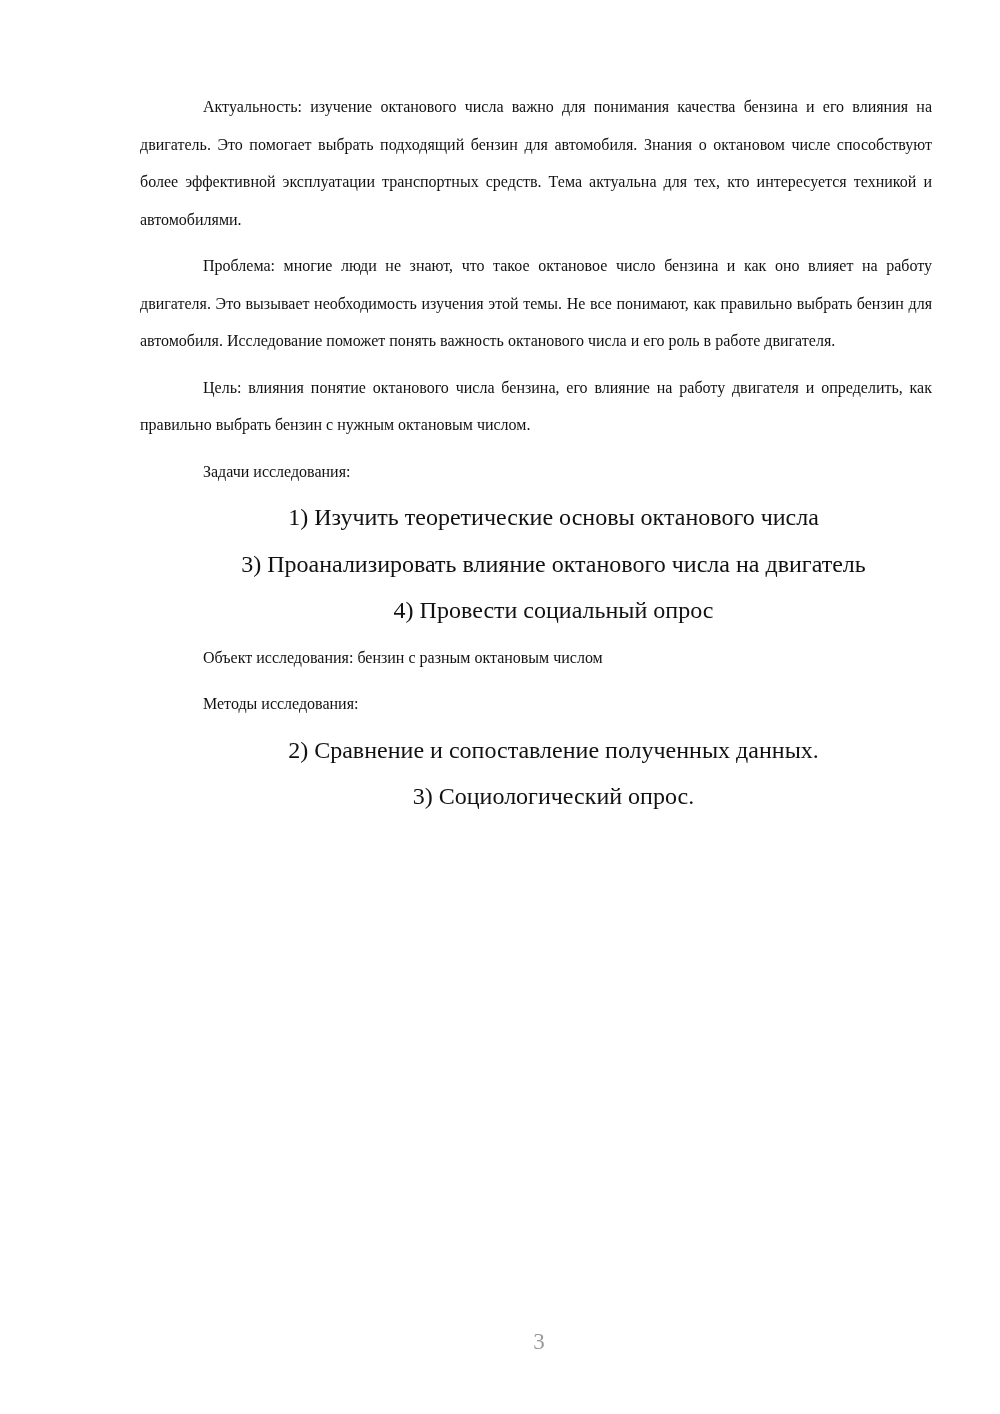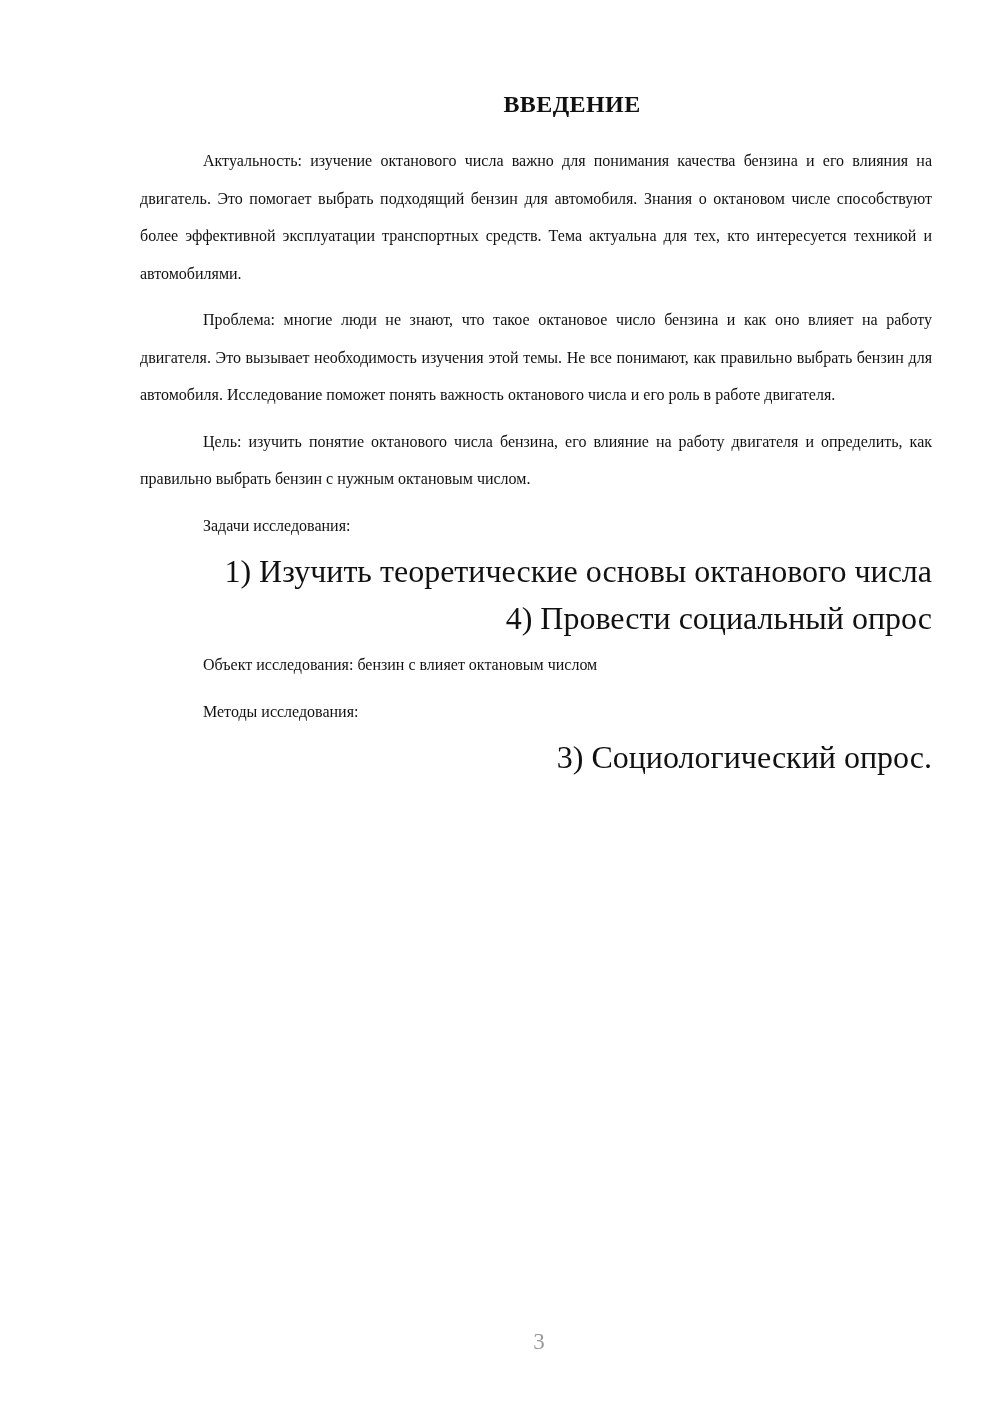--- a/index.html
+++ b/index.html
@@ -51,23 +51,23 @@
     margin: 0 0 9px 0;
     text-indent: 63px;
     hyphens: none;
   }
 
   p.para:last-child {
     margin-bottom: 0;
   }
 
   p.listitem {
-    font-size: 32px;
+    font-size: 24px;
     line-height: 37.5px;
-    text-align: right;
+    text-align: center;
     margin: 0 0 9px 0;
     text-indent: 0;
     padding-left: 35px;
     font-family: Liberation Serif, serif;
   }
 
   .page-number {
     position: absolute;
     left: 0;
     top: 1330px;
@@ -80,38 +80,39 @@
     box-sizing: border-box;
   }
 </style>
 </head>
 <body>
 
 <div class="page">
 
   <div class="content">
 
-    <h1 class="doc-title">ВВЕДЕНИЕ</h1>
 
     <p class="para">Актуальность: изучение октанового числа важно для понимания качества бензина и его влияния на двигатель. Это помогает выбрать подходящий бензин для автомобиля. Знания о октановом числе способствуют более эффективной эксплуатации транспортных средств. Тема актуальна для тех, кто интересуется техникой и автомобилями.</p>
 
     <p class="para">Проблема: многие люди не знают, что такое октановое число бензина и как оно влияет на работу двигателя. Это вызывает необходимость изучения этой темы. Не все понимают, как правильно выбрать бензин для автомобиля. Исследование поможет понять важность октанового числа и его роль в работе двигателя.</p>
 
-    <p class="para">Цель: изучить понятие октанового числа бензина, его влияние на работу двигателя и определить, как правильно выбрать бензин с нужным октановым числом.</p>
+    <p class="para">Цель: влияния понятие октанового числа бензина, его влияние на работу двигателя и определить, как правильно выбрать бензин с нужным октановым числом.</p>
 
     <p class="para">Задачи исследования:</p>
 
     <p class="listitem">1) Изучить теоретические основы октанового числа</p>
+    <p class="listitem">3) Проанализировать влияние октанового числа на двигатель</p>
     <p class="listitem">4) Провести социальный опрос</p>
 
-    <p class="para">Объект исследования: бензин с влияет октановым числом</p>
+    <p class="para">Объект исследования: бензин с разным октановым числом</p>
 
 
 
     <p class="para">Методы исследования:</p>
 
+    <p class="listitem">2) Сравнение и сопоставление полученных данных.</p>
     <p class="listitem">3) Социологический опрос.</p>
 
   </div>
 
   <div class="page-number">3</div>
 
 </div>
 
 </body></html>

